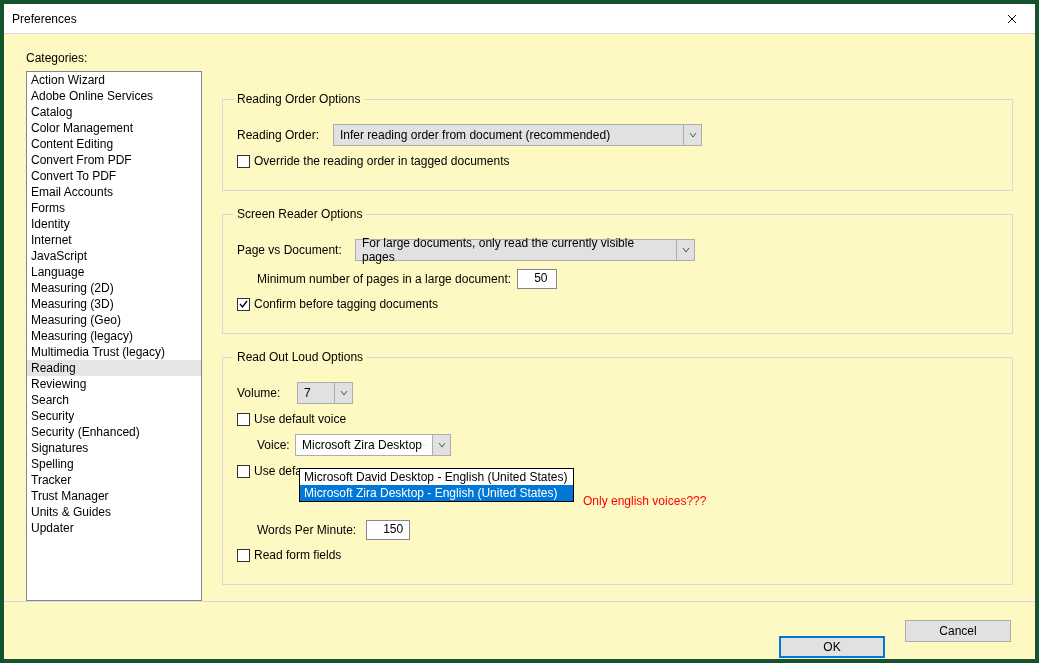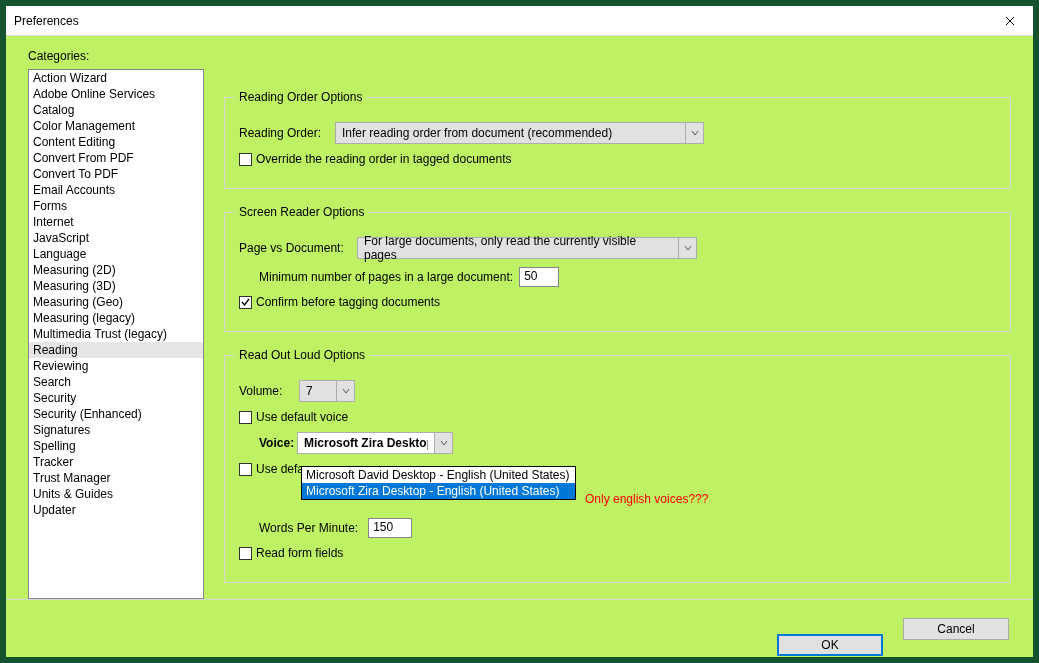--- a/index.html
+++ b/index.html
@@ -8,22 +8,22 @@
     font-family: "Segoe UI", Tahoma, sans-serif;
     font-size: 12px;
     background: #808080;
     width: 1039px;
     height: 663px;
     overflow: hidden;
   }
   .dialog {
     position: absolute; top:0; left:0;
     width: 1039px; height: 663px;
-    background: #bef264;
-    border: 6px solid #14532d;
+    background: #fef9c3;
+    border: 4px solid #14532d;
   }
   .titlebar {
     height: 30px;
     background: #fff;
     border-bottom: 1px solid #d9d9d9;
     display: flex;
     align-items: center;
     justify-content: space-between;
     padding-left: 8px;
   }
@@ -88,21 +88,21 @@
     width:18px; height:20px;
     border-left:1px solid #adadad;
     display:flex; align-items:center; justify-content:center;
     margin-left:6px;
   }
   .combo .combo-arrow svg{ width:8px; height:8px;}
   .textbox {
     background:#fff;
     border:1px solid #828790;
     height:20px;
-    padding: 1px 4px;
+    padding: 1px 16px;
     color:#000;
   }
   .chk {
     display:flex; align-items:center; gap:4px;
     color:#000;
   }
   .chkbox {
     width:13px;height:13px;
     border:1px solid #333;
     background:#fff;
@@ -186,20 +186,21 @@
       <div class="cat-list" id="cat-list">
           <div class="cat-item">Action Wizard</div>
           <div class="cat-item">Adobe Online Services</div>
           <div class="cat-item">Catalog</div>
           <div class="cat-item">Color Management</div>
           <div class="cat-item">Content Editing</div>
           <div class="cat-item">Convert From PDF</div>
           <div class="cat-item">Convert To PDF</div>
           <div class="cat-item">Email Accounts</div>
           <div class="cat-item">Forms</div>
+          <div class="cat-item">Identity</div>
           <div class="cat-item">Internet</div>
           <div class="cat-item">JavaScript</div>
           <div class="cat-item">Language</div>
           <div class="cat-item">Measuring (2D)</div>
           <div class="cat-item">Measuring (3D)</div>
           <div class="cat-item">Measuring (Geo)</div>
           <div class="cat-item">Measuring (legacy)</div>
           <div class="cat-item">Multimedia Trust (legacy)</div>
           <div class="cat-item selected">Reading</div>
           <div class="cat-item">Reviewing</div>
@@ -282,21 +283,21 @@
           </div>
         </div>
 
         <div class="row">
           <label class="chk">
             <span class="chkbox"></span>
             <span>Use default voice</span>
           </label>
         </div>
 
-        <div class="row" style="gap:2px; padding-left:20px;font-weight:bold;">
+        <div class="row" style="gap:2px; padding-left:20px;">
           <span class="lbl" style="width:36px;">Voice:</span>
           <div class="combo" style="width:156px;background:#fff;">
             <span style="flex:1;white-space:nowrap;overflow:hidden;">Microsoft Zira Desktop -</span>
             <span class="combo-arrow" style="background:#e1e1e1;">
                 <svg viewBox="0 0 8 8">
                   <path d="M1 2 L4 6 L7 2" stroke="#555" fill="none"></path>
                 </svg>
               </span>
           </div>
         </div>

